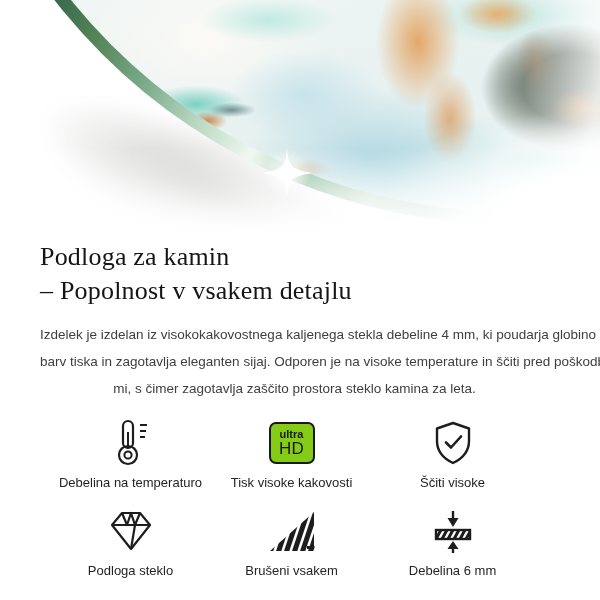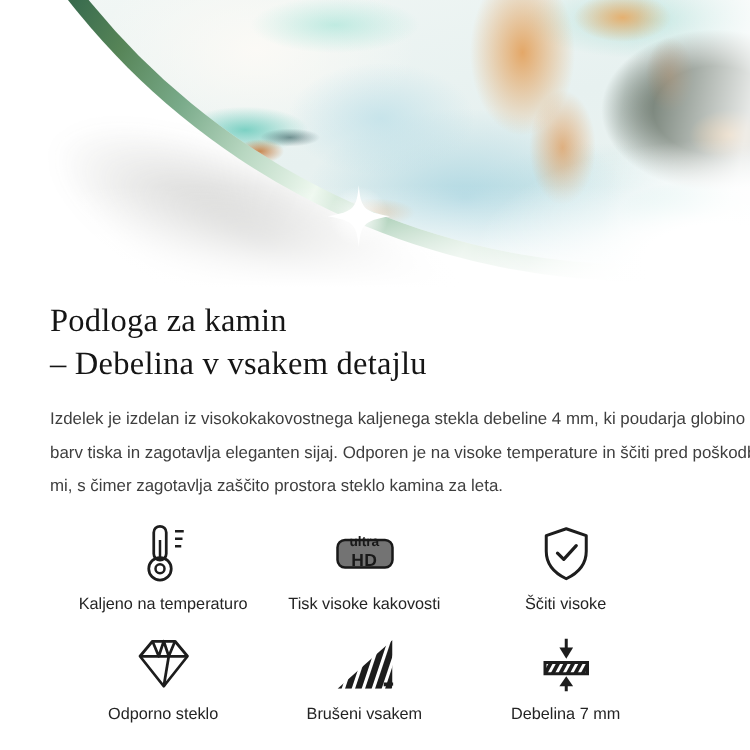--- a/index.html
+++ b/index.html
@@ -71,21 +71,21 @@
   .content { padding:0 51px 0 40px; }
   h1 {
     margin-top:8px;
     font-family:"Liberation Serif","DejaVu Serif",serif;
     font-weight:400;
     font-size:26px;
     line-height:34px;
     color:#151515;
     letter-spacing:0.2px;
   }
-  .desc { margin-top:13px; }
+  .desc { margin-top:13px;text-align:center; }
   .desc .line {
     font-size:13.5px;
     line-height:27px;
     color:#3e3e3e;
     white-space:nowrap;
   }
 
   
   .features {
     display:grid;
@@ -93,46 +93,46 @@
     margin:16px 16px 0 10px;
     row-gap:16px;
   }
   .feature { display:flex; flex-direction:column; align-items:center; }
   .icon-wrap { height:50px; display:flex; align-items:center; justify-content:center; }
   .feature .label { margin-top:7px; font-size:13px; color:#242424; }
 
   .icon-stroke { stroke:#1d1d1d; fill:none; }
 
   .uhd-badge {
-    width:46px; height:24px;
+    width:46px; height:42px;
     border:2.5px solid #191919; border-radius:7px;
     display:flex; flex-direction:column; align-items:center; justify-content:center;
-    color:#191919; background:#737373;
+    color:#191919; background:#84cc16;
   }
   .uhd-top { font-size:11px; font-weight:700; line-height:11px; }
-  .uhd-bottom { font-size:14px; font-weight:700; line-height:17px; letter-spacing:0.3px;text-align:right; }
+  .uhd-bottom { font-size:17px; font-weight:400; line-height:17px; letter-spacing:0.3px;text-align:right; }
 </style>
 </head>
 <body>
 
 <div class="hero">
   <div class="disc-shadow"></div>
   <div class="disc-edge"></div>
   <div class="disc-face"></div>
   <div class="sparkle">
     <svg viewBox="0 0 54 54" aria-hidden="true">
       <path d="M27 2 C28.6 20 30.5 23.4 52 27 C30.5 30.6 28.6 34 27 52 C25.4 34 23.5 30.6 2 27 C23.5 23.4 25.4 20 27 2 Z" fill="#ffffff"></path>
     </svg>
   </div>
   <div class="hero-fade"></div>
 </div>
 
 <div class="content">
   <h1><span>Podloga za kamin</span><br>
-    <span>– Debelina v vsakem detajlu</span>
+    <span>– Popolnost v vsakem detajlu</span>
   </h1>
 
   <div class="desc">
     <div class="line">Izdelek je izdelan iz visokokakovostnega kaljenega stekla debeline 4 mm, ki poudarja globino</div>
     <div class="line">barv tiska in zagotavlja eleganten sijaj. Odporen je na visoke temperature in ščiti pred poškodba-</div>
     <div class="line">mi, s čimer zagotavlja zaščito prostora steklo kamina za leta.</div>
   </div>
 
   <div class="features">
 
@@ -143,21 +143,21 @@
             <rect x="14" y="3" width="10" height="27" rx="5"></rect>
             <line x1="19" y1="14" x2="19" y2="29" stroke-width="2"></line>
             <circle cx="19" cy="37" r="9"></circle>
             <circle cx="19" cy="37" r="3.6" stroke-width="2"></circle>
             <line x1="31" y1="7" x2="38" y2="7" stroke-width="2"></line>
             <line x1="31" y1="13" x2="37" y2="13" stroke-width="2"></line>
             <line x1="31" y1="19" x2="36" y2="19" stroke-width="2"></line>
           </g>
         </svg>
       </div>
-      <div class="label">Kaljeno na temperaturo</div>
+      <div class="label">Debelina na temperaturo</div>
     </div>
 
     <div class="feature">
       <div class="icon-wrap">
         <div class="uhd-badge">
           <span class="uhd-top">ultra</span>
           <span class="uhd-bottom">HD</span>
         </div>
       </div>
       <div class="label">Tisk visoke kakovosti</div>
@@ -179,21 +179,21 @@
       <div class="icon-wrap">
         <svg width="46" height="44" viewBox="0 0 46 44" aria-hidden="true">
           <g class="icon-stroke" stroke-width="2.2" stroke-linejoin="round">
             <path d="M14 4 H32 L42 16 L23 40 L4 16 Z"></path>
             <line x1="4" y1="16" x2="42" y2="16"></line>
             <path d="M14 4 L19 16 L23 4 L27 16 L32 4"></path>
             <line x1="27" y1="16" x2="23" y2="40"></line>
           </g>
         </svg>
       </div>
-      <div class="label">Odporno steklo</div>
+      <div class="label">Podloga steklo</div>
     </div>
 
     <div class="feature">
       <div class="icon-wrap">
         <svg width="50" height="46" viewBox="0 0 50 46" aria-hidden="true">
           <defs>
               <clipPath id="triClip">
                 <polygon points="3,43 47,43 47,4"></polygon>
               </clipPath>
             </defs>
@@ -228,17 +228,17 @@
             <line x1="16" y1="34" x2="23" y2="21"></line>
             <line x1="22" y1="34" x2="29" y2="21"></line>
             <line x1="28" y1="34" x2="35" y2="21"></line>
             <line x1="34" y1="34" x2="41" y2="21"></line>
           </g>
           <rect x="5" y="23" width="34" height="9" class="icon-stroke" stroke-width="2.4"></rect>
           <line x1="22" y1="46" x2="22" y2="41" stroke="#1d1d1d" stroke-width="2.4"></line>
           <polygon points="16.5,42 27.5,42 22,34" fill="#1d1d1d"></polygon>
         </svg>
       </div>
-      <div class="label">Debelina 7 mm</div>
+      <div class="label">Debelina 6 mm</div>
     </div>
 
   </div>
 </div>
 
 </body></html>

